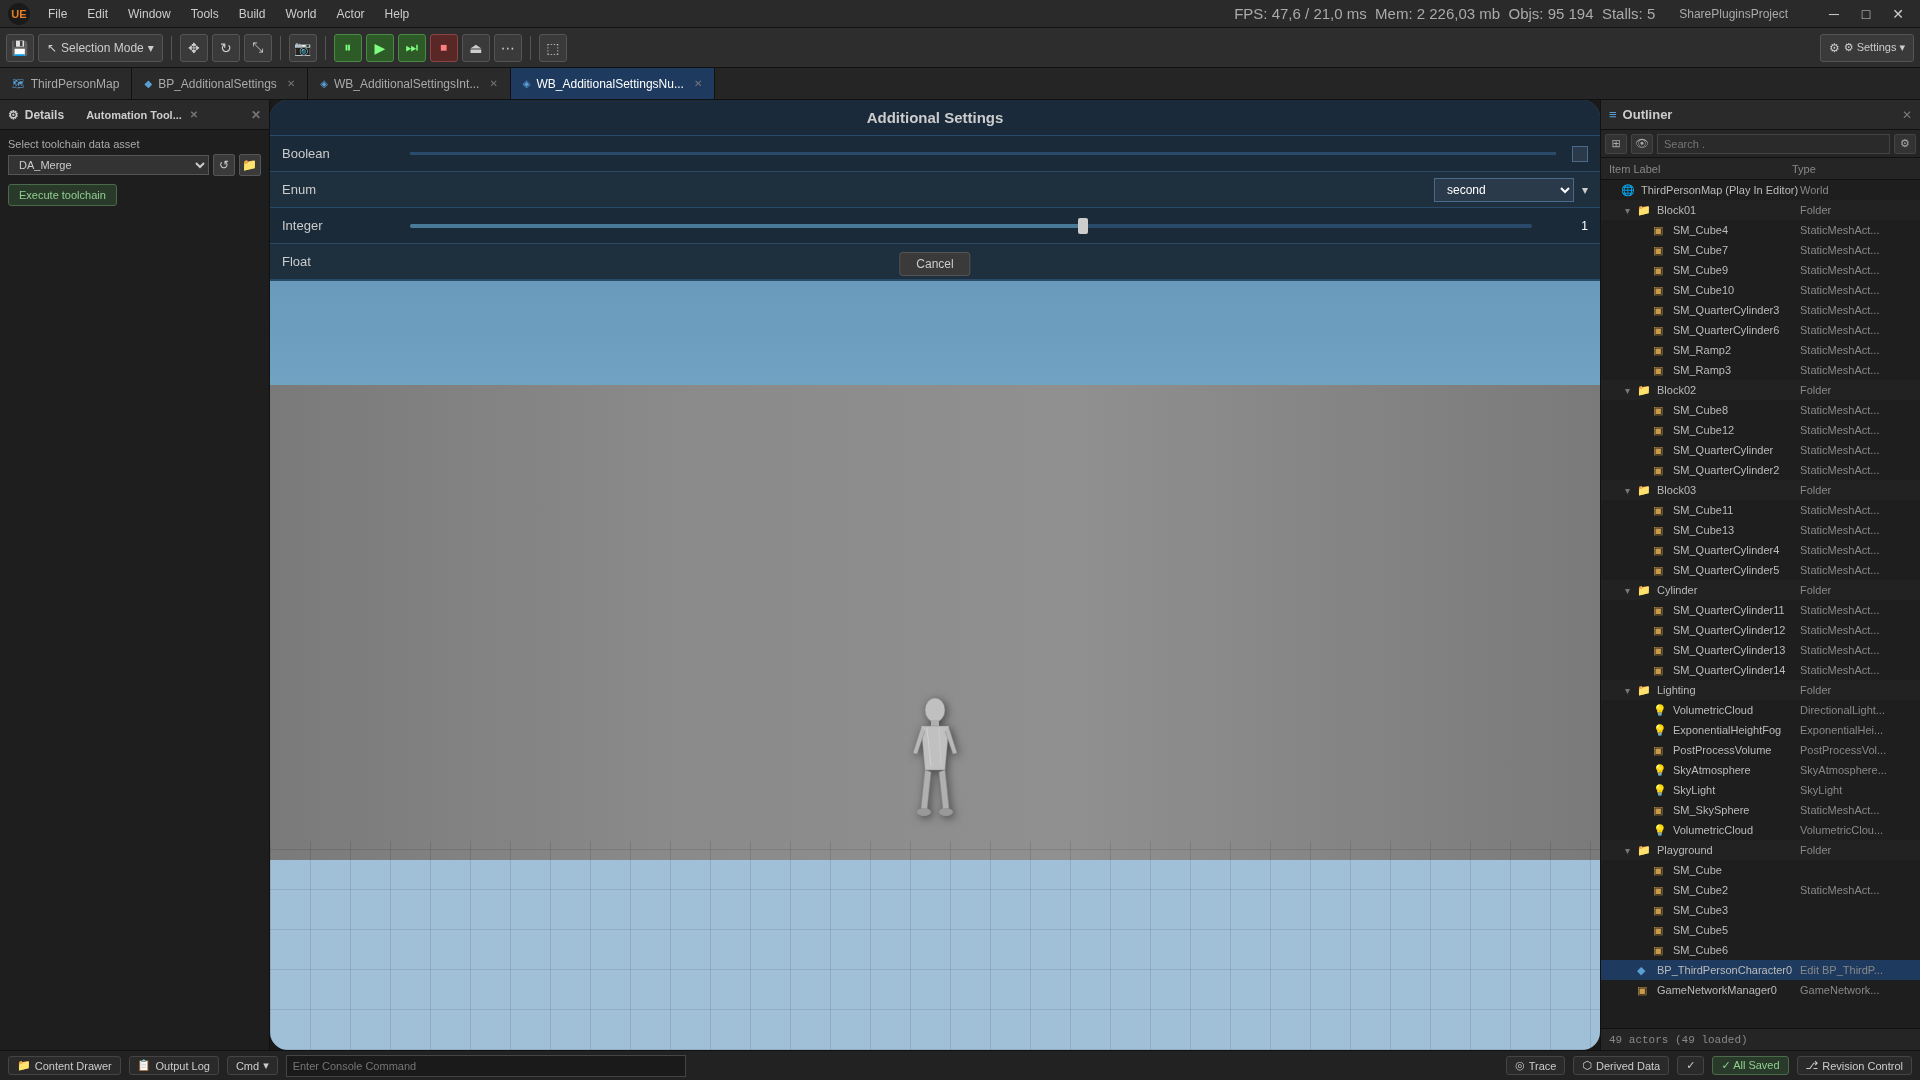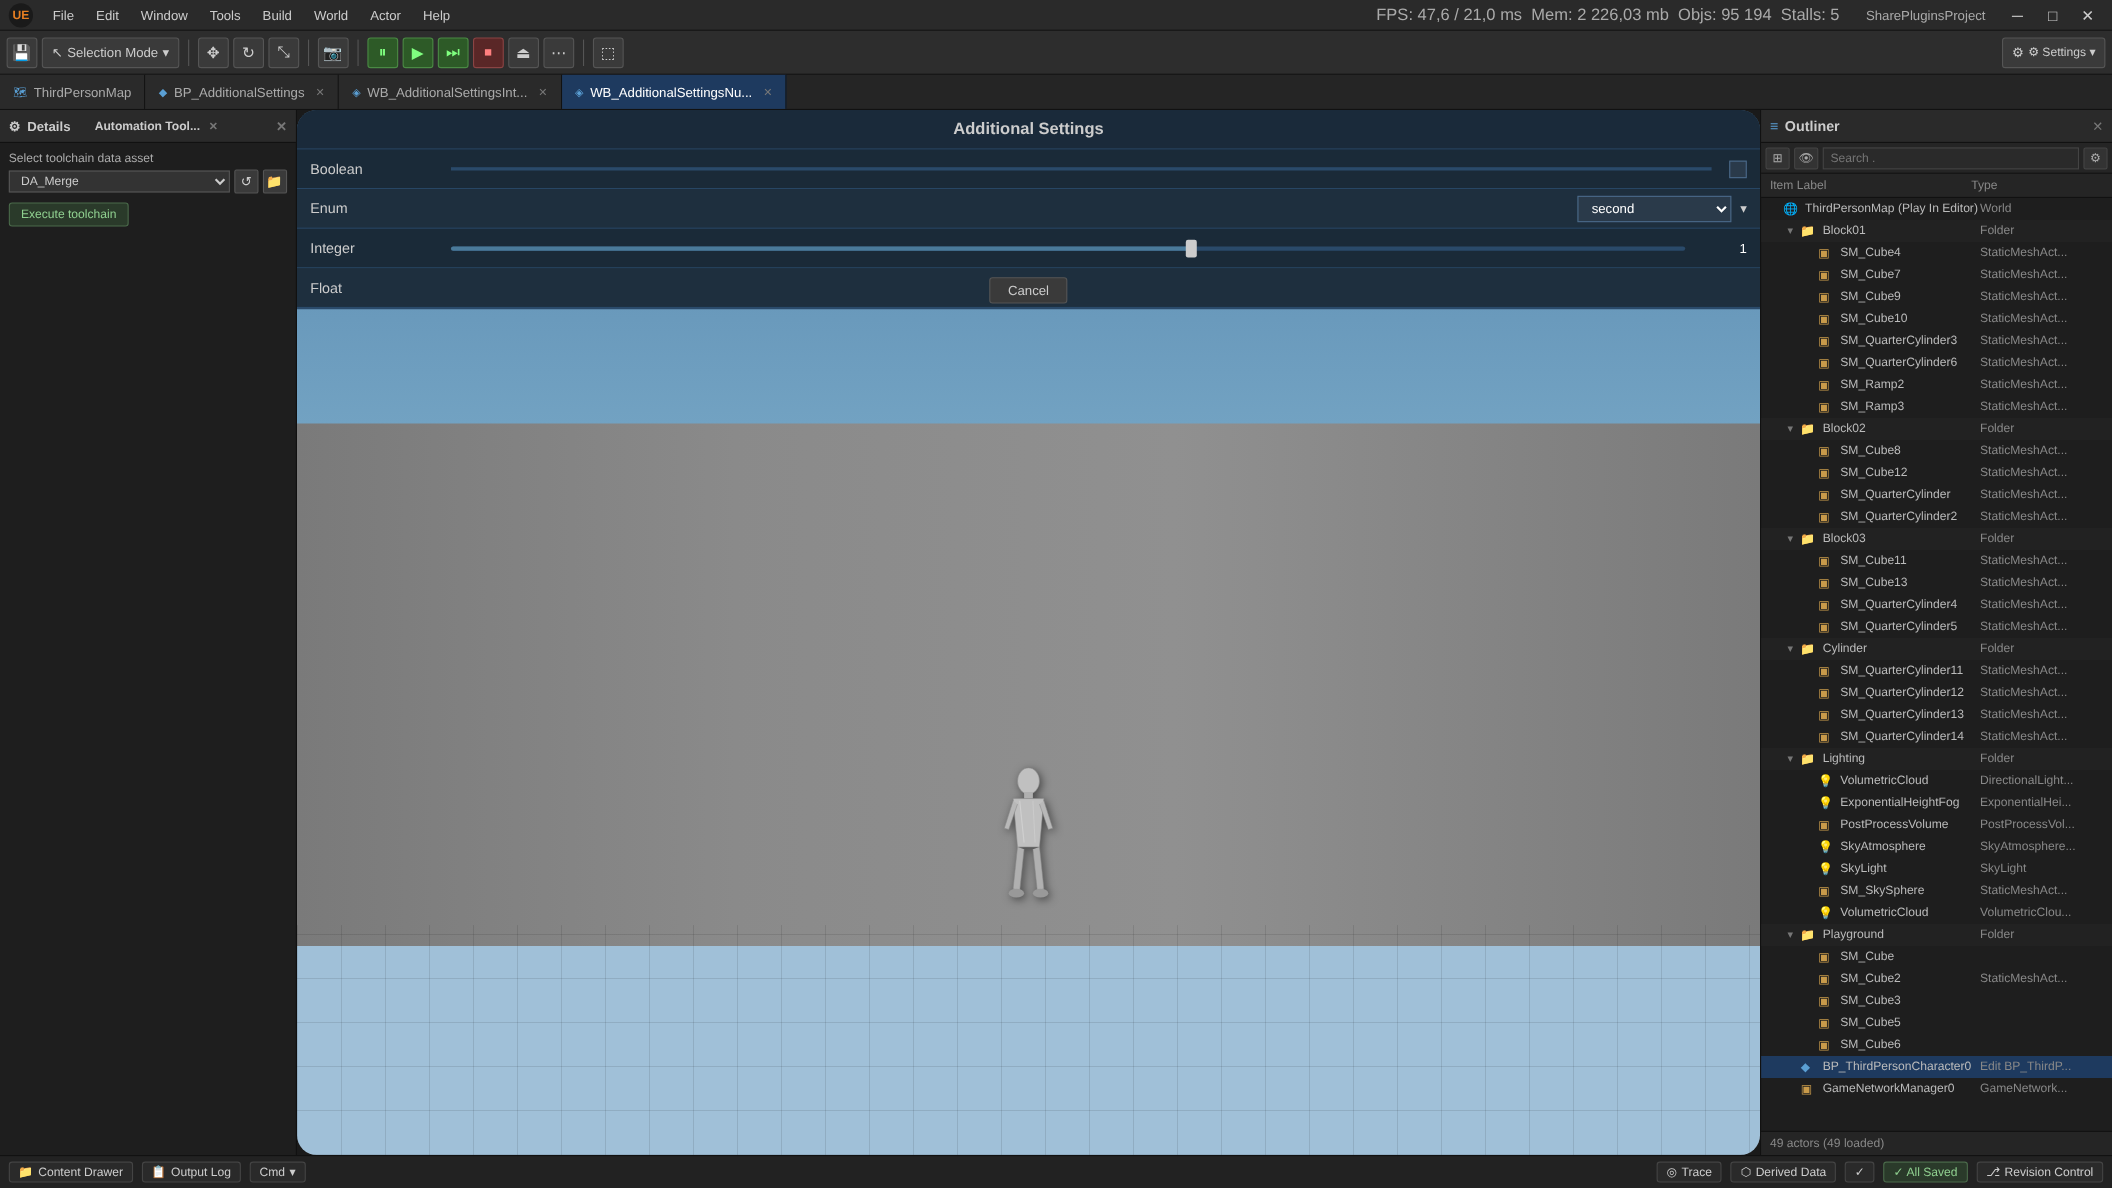--- a/index.html
+++ b/index.html
@@ -3,21 +3,21 @@
   <meta charset="utf-8">
   <style>
     * { margin: 0; padding: 0; box-sizing: border-box; }
     body { width: 1920px; height: 1080px; background: #1a1a1a; font-family: 'Segoe UI', Arial, sans-serif; font-size: 12px; color: #ccc; overflow: hidden; }
 
     
     #titlebar { width: 100%; height: 28px; background: #2a2a2a; display: flex; align-items: center; padding: 0 8px; border-bottom: 1px solid #111; }
     #ue-logo { width: 22px; height: 22px; background: #1a1a1a; border-radius: 50%; display: flex; align-items: center; justify-content: center; margin-right: 8px; color: #e67e22; font-weight: bold; font-size: 11px; }
     .menu-item { padding: 2px 10px; cursor: pointer; color: #ccc; font-size: 12px; }
     .title-spacer { flex: 1; }
-    .project-name { color: #aaa; font-size: 12px; margin-right: 15px; }
+    .project-name { color: #aaa; font-size: 12px; margin-right: 32px; }
     .window-controls { display: flex; gap: 4px; }
     .win-btn { width: 28px; height: 28px; display: flex; align-items: center; justify-content: center; cursor: pointer; color: #ccc; font-size: 14px; }
 
     
     #toolbar { width: 100%; height: 40px; background: #2d2d2d; display: flex; align-items: center; padding: 0 6px; gap: 4px; border-bottom: 1px solid #111; }
     .toolbar-btn { height: 28px; padding: 0 8px; background: #3a3a3a; border: 1px solid #555; border-radius: 3px; color: #ccc; cursor: pointer; display: flex; align-items: center; gap: 4px; font-size: 12px; }
     .toolbar-separator { width: 1px; height: 24px; background: #555; margin: 0 4px; }
     .toolbar-icon-btn { width: 28px; height: 28px; background: #3a3a3a; border: 1px solid #555; border-radius: 3px; display: flex; align-items: center; justify-content: center; cursor: pointer; color: #ccc; font-size: 14px; }
     .play-btn { background: #2d5a27; border-color: #4a8a44; color: #7fff7f; }
     .stop-btn { background: #5a2727; border-color: #8a4444; color: #ff7f7f; }
@@ -79,21 +79,21 @@
     .tree-item.folder { background: #222; }
     .tree-expand { width: 12px; color: #777; font-size: 10px; cursor: pointer; }
     .tree-icon { width: 16px; font-size: 11px; margin-right: 4px; }
     .tree-icon.folder-icon { color: #6a9fd4; }
     .tree-icon.mesh-icon { color: #c89a4a; }
     .tree-icon.light-icon { color: #f0d060; }
     .tree-label { flex: 1; font-size: 11px; color: #bbb; }
     .tree-type { width: 120px; font-size: 11px; color: #888; overflow: hidden; text-overflow: ellipsis; white-space: nowrap; }
     .tree-item.selected { background: #1e3a5f; }
     .outliner-footer { height: 22px; background: #252525; display: flex; align-items: center; padding: 0 8px; border-top: 1px solid #111; }
-    .footer-count { font-size: 11px; color: #888; }
+    .footer-count { font-size: 11px; color: #888; font-family: Liberation Mono, monospace; }
 
     
     #statusbar { width: 100%; height: 30px; background: #222; border-top: 1px solid #111; display: flex; align-items: center; padding: 0 8px; gap: 8px; }
     .status-btn { display: flex; align-items: center; gap: 4px; padding: 2px 8px; background: #2a2a2a; border: 1px solid #444; border-radius: 3px; cursor: pointer; color: #ccc; font-size: 11px; }
     .status-spacer { flex: 1; }
     .console-input { flex: 1; max-width: 400px; height: 22px; background: #1a1a1a; border: 1px solid #444; color: #ccc; padding: 0 6px; font-size: 11px; }
     .status-tag { padding: 2px 8px; background: #2a3a2a; border: 1px solid #4a6a4a; color: #8fcf8f; font-size: 11px; border-radius: 3px; }
 
     
     ::-webkit-scrollbar { width: 6px; }
@@ -563,20 +563,21 @@
     <span>Content Drawer</span>
   </div>
   <div class="status-btn">
     <span>📋</span>
     <span>Output Log</span>
   </div>
   <div class="status-btn">
     <span>Cmd</span>
     <span>▾</span>
   </div>
+  <input class="console-input" type="text" placeholder="Enter Console Command" style="">
   <div class="status-spacer"></div>
   <div class="status-btn">
     <span>◎</span>
     <span>Trace</span>
   </div>
   <div class="status-btn">
     <span>⬡</span>
     <span>Derived Data</span>
   </div>
   <div class="status-btn">

